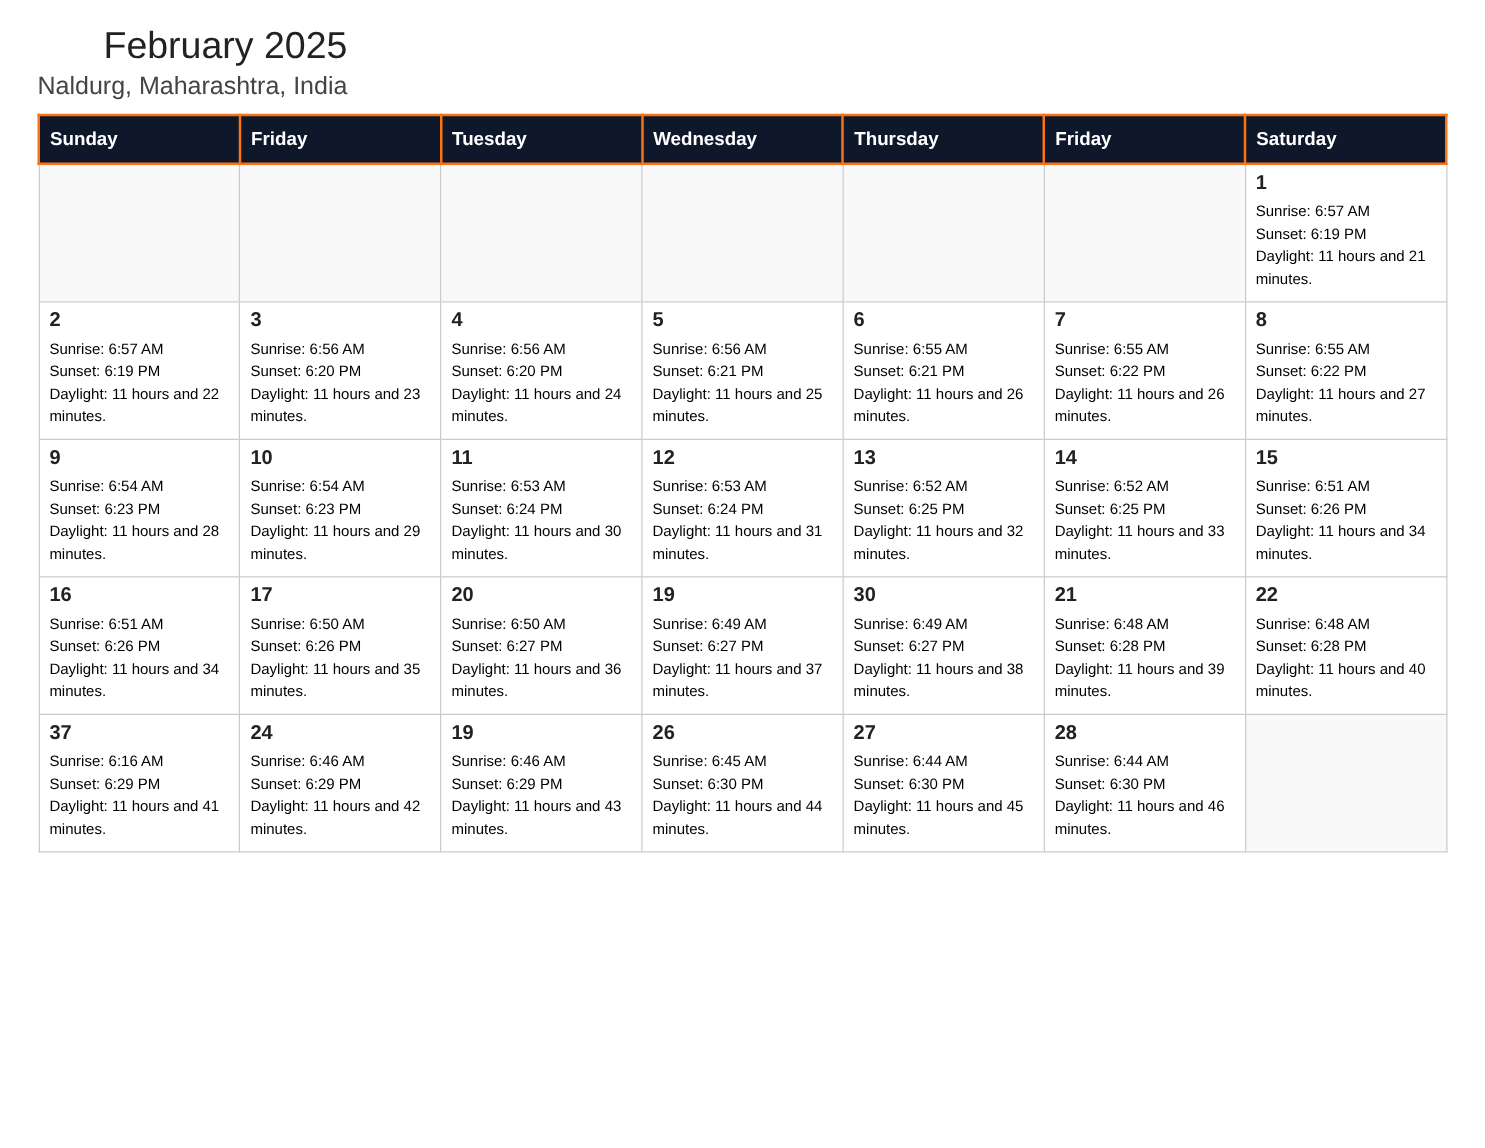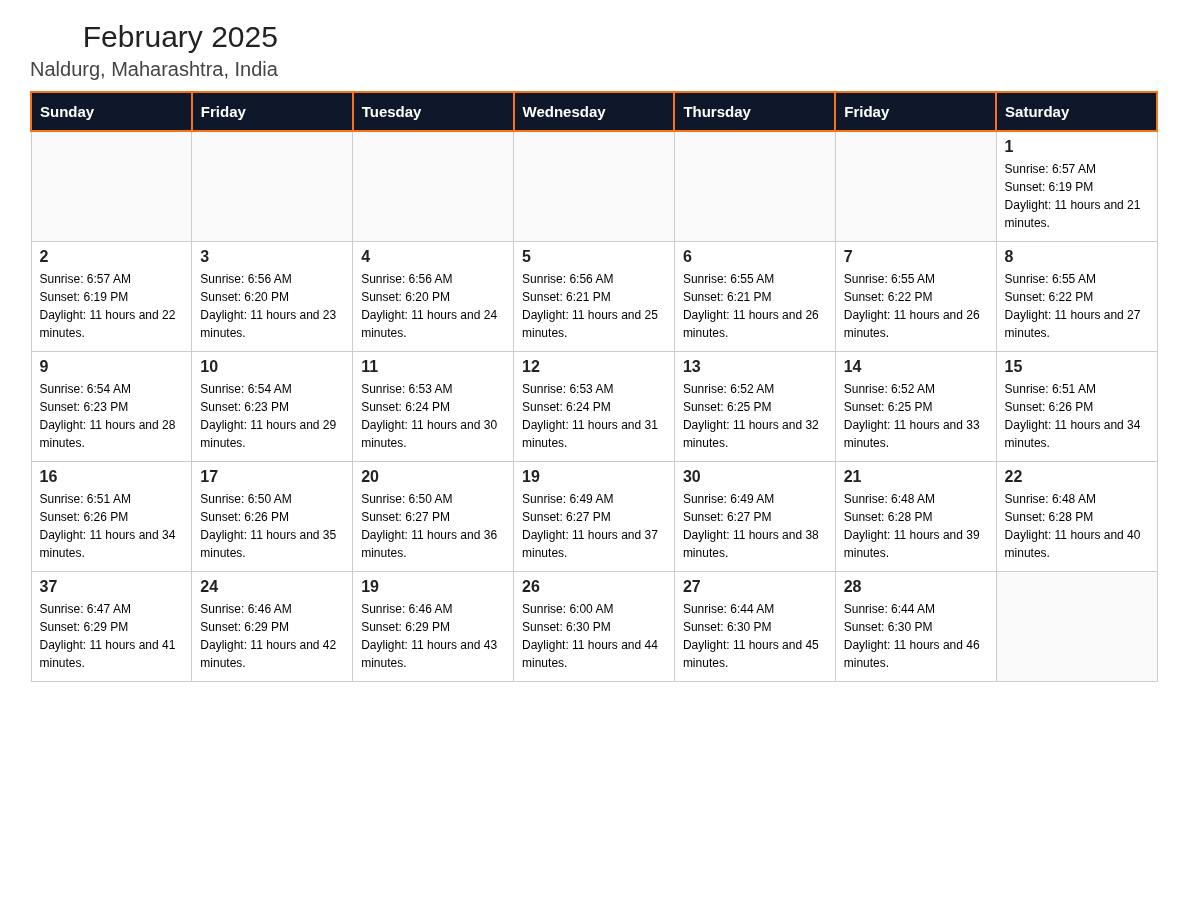--- a/index.html
+++ b/index.html
@@ -254,39 +254,39 @@
         <td>
           <span class="day-number">22</span>
           <div class="day-info" style="white-space: pre-line;">Sunrise: 6:48 AM
 Sunset: 6:28 PM
 Daylight: 11 hours and 40 minutes.</div>
         </td>
       </tr>
       <tr>
         <td>
           <span class="day-number">37</span>
-          <div class="day-info" style="white-space: pre-line;">Sunrise: 6:47 AM
+          <div class="day-info" style="white-space: pre-line;">Sunrise: 6:16 AM
 Sunset: 6:29 PM
 Daylight: 11 hours and 41 minutes.</div>
         </td>
         <td>
           <span class="day-number">24</span>
           <div class="day-info" style="white-space: pre-line;">Sunrise: 6:46 AM
 Sunset: 6:29 PM
 Daylight: 11 hours and 42 minutes.</div>
         </td>
         <td>
           <span class="day-number">19</span>
           <div class="day-info" style="white-space: pre-line;">Sunrise: 6:46 AM
 Sunset: 6:29 PM
 Daylight: 11 hours and 43 minutes.</div>
         </td>
         <td>
           <span class="day-number">26</span>
-          <div class="day-info" style="white-space: pre-line;">Sunrise: 6:00 AM
+          <div class="day-info" style="white-space: pre-line;">Sunrise: 6:45 AM
 Sunset: 6:30 PM
 Daylight: 11 hours and 44 minutes.</div>
         </td>
         <td>
           <span class="day-number">27</span>
           <div class="day-info" style="white-space: pre-line;">Sunrise: 6:44 AM
 Sunset: 6:30 PM
 Daylight: 11 hours and 45 minutes.</div>
         </td>
         <td>

